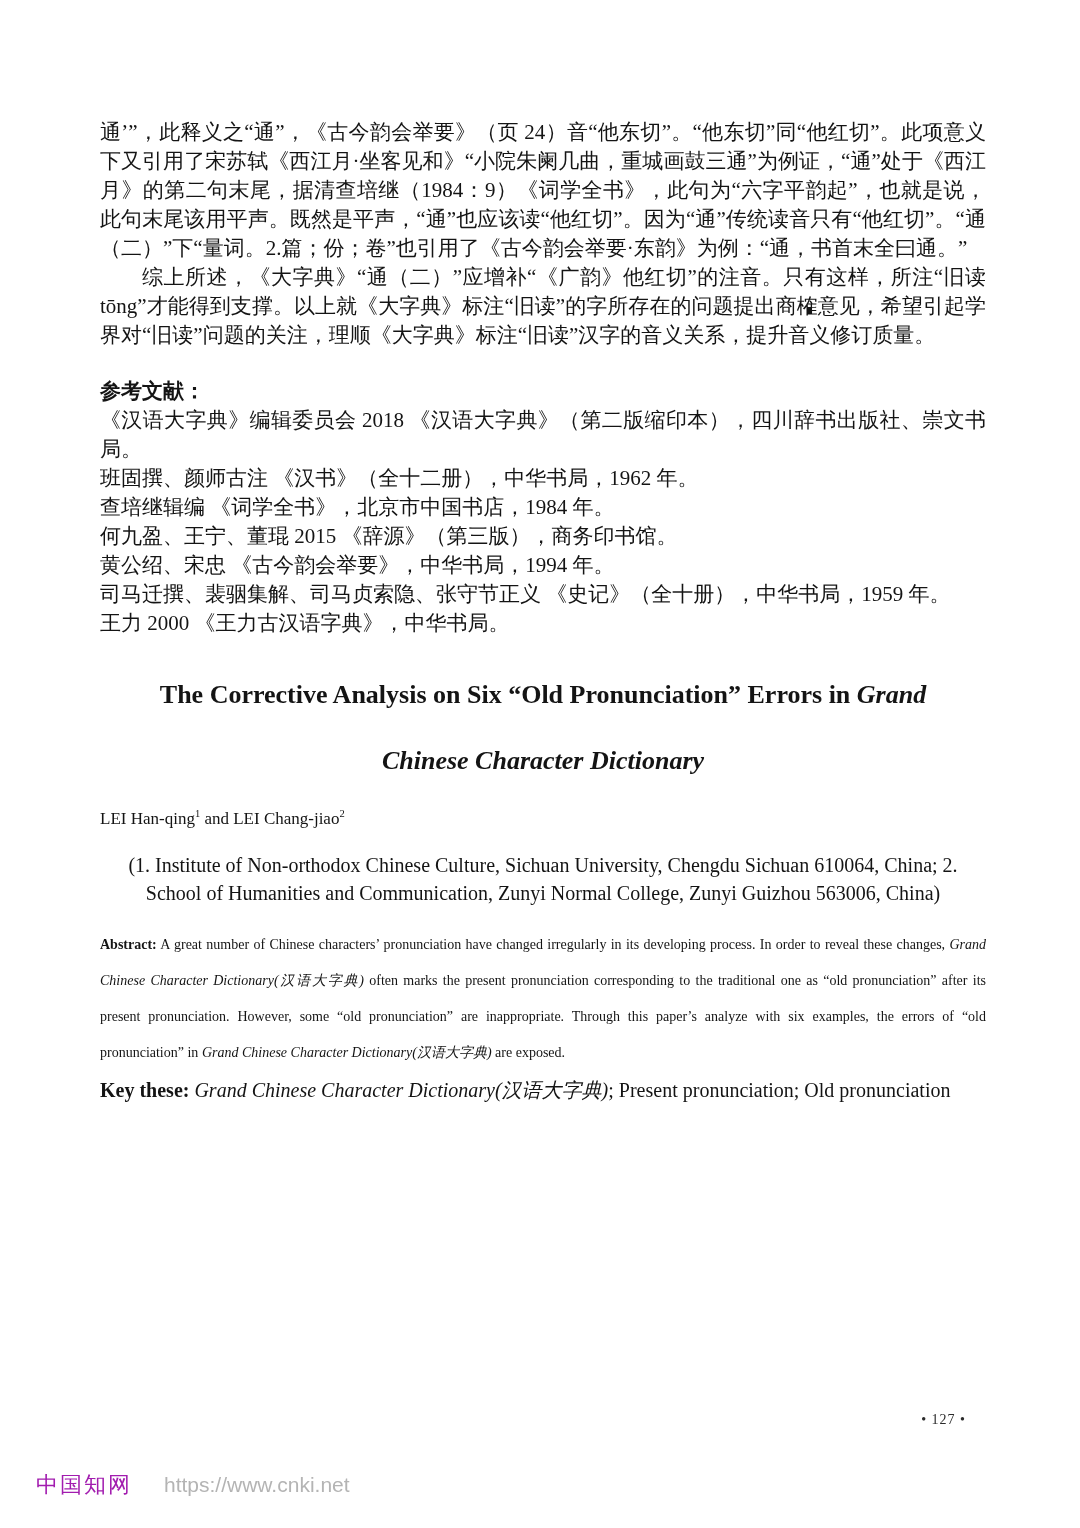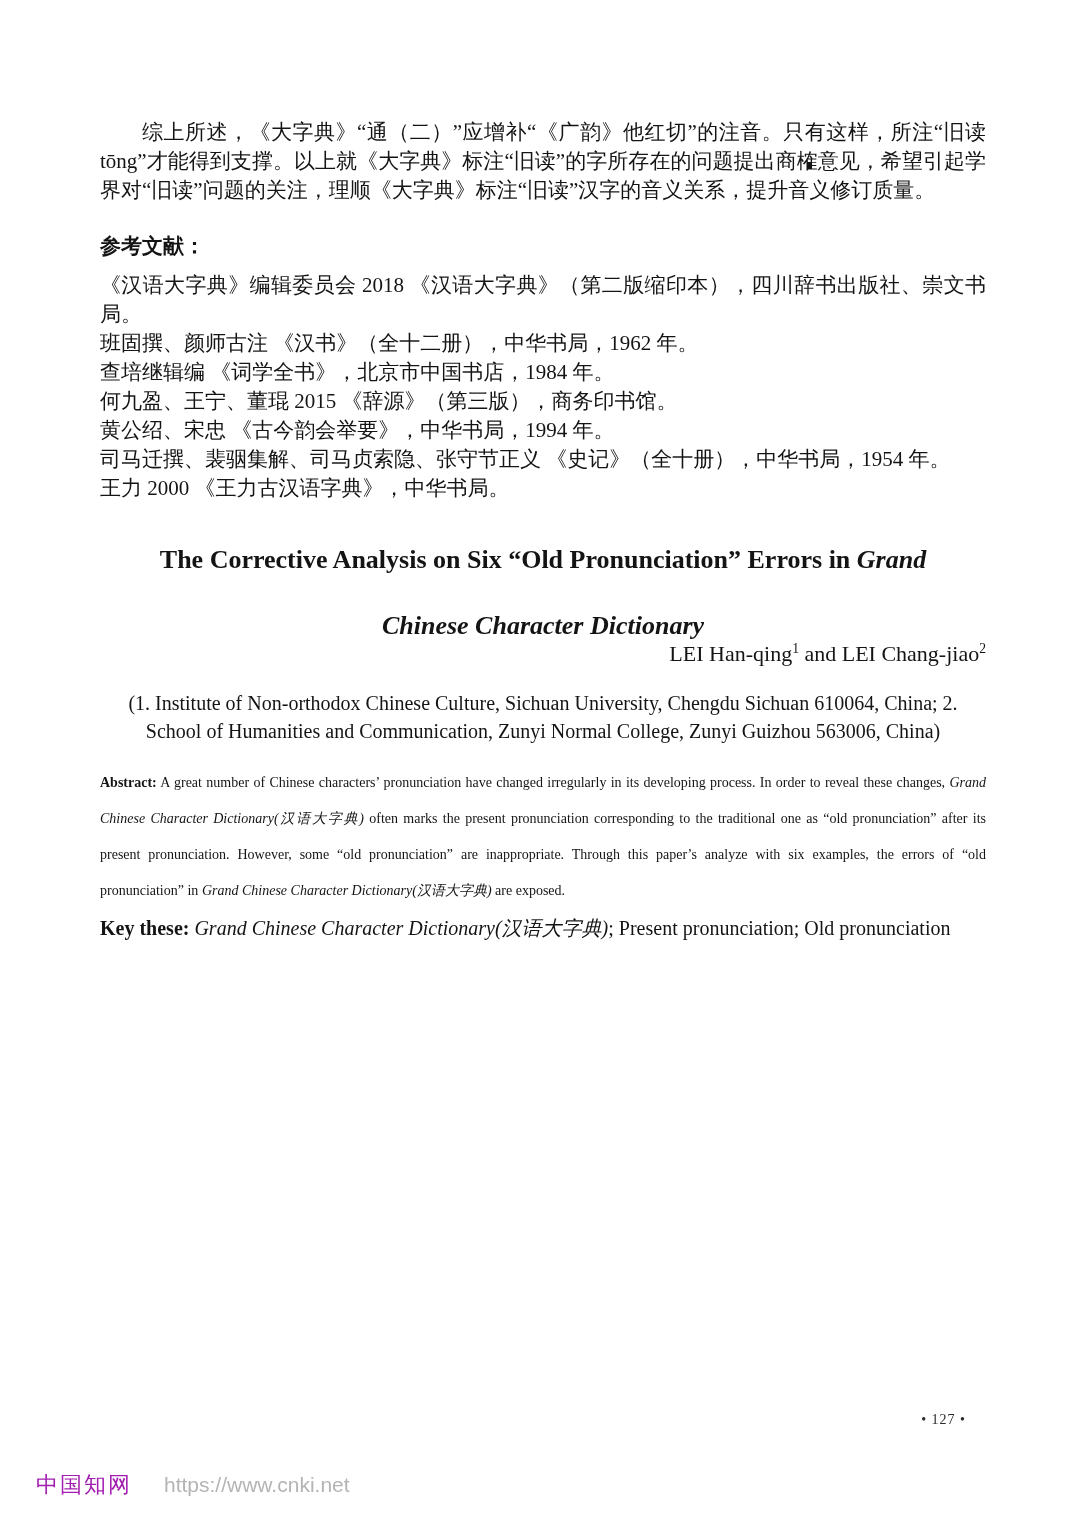--- a/index.html
+++ b/index.html
@@ -25,38 +25,39 @@
     text-align: justify;
     margin: 0;
   }
   .indent { text-indent: 2em; }
   .refs-heading {
     font-size: 21px;
     font-weight: bold;
     margin: 27px 0 0 0;
     line-height: 29px;
   }
-  .refs { margin-top: 10px; }
+  .refs { margin-top: 0; }
   .ref {
     font-size: 21px;
     line-height: 29px;
     text-align: justify;
   }
   .title {
     margin: 42px 0 0 0;
     text-align: center;
     font-size: 26px;
     font-weight: bold;
     line-height: 1.15;
   }
   .title-line { white-space: nowrap; }
   .title-line + .title-line { margin-top: 36px; }
   .authors {
-    text-align: right;
-    font-size: 22px;
+    margin-top: 33px;
+    text-align: left;
+    font-size: 17px;
   }
   .affiliation {
     margin-top: 22px;
     text-align: center;
     font-size: 20px;
     line-height: 28px;
   }
   .abstract {
     margin: 20px 0 0 0;
     font-size: 14px;
@@ -91,30 +92,31 @@
   }
   .wm-brand { font-size: 22px; letter-spacing: 2px; color: #a21caf; }
   .wm-url { font-size: 21px; margin-left: 32px; color: #b4b4b4; }
 </style>
 </head>
 <body>
 
 <div class="page">
   <main class="content">
 
+    <p class="zh">通’”，此释义之“通”，《古今韵会举要》（页 24）音“他东切”。“他东切”同“他红切”。此项意义下又引用了宋苏轼《西江月·坐客见和》“小院朱阑几曲，重城画鼓三通”为例证，“通”处于《西江月》的第二句末尾，据清查培继（1984：9）《词学全书》，此句为“六字平韵起”，也就是说，此句末尾该用平声。既然是平声，“通”也应该读“他红切”。因为“通”传统读音只有“他红切”。“通（二）”下“量词。2.篇；份；卷”也引用了《古今韵会举要·东韵》为例：“通，书首末全曰通。”</p>
     <p class="zh indent">综上所述，《大字典》“通（二）”应增补“《广韵》他红切”的注音。只有这样，所注“旧读 tōng”才能得到支撑。以上就《大字典》标注“旧读”的字所存在的问题提出商榷意见，希望引起学界对“旧读”问题的关注，理顺《大字典》标注“旧读”汉字的音义关系，提升音义修订质量。</p>
 
     <h3 class="refs-heading">参考文献：</h3>
     <div class="refs">
       <div class="ref">《汉语大字典》编辑委员会 2018 《汉语大字典》（第二版缩印本），四川辞书出版社、崇文书局。</div>
       <div class="ref">班固撰、颜师古注 《汉书》（全十二册），中华书局，1962 年。</div>
       <div class="ref">查培继辑编 《词学全书》，北京市中国书店，1984 年。</div>
       <div class="ref">何九盈、王宁、董琨 2015 《辞源》（第三版），商务印书馆。</div>
       <div class="ref">黄公绍、宋忠 《古今韵会举要》，中华书局，1994 年。</div>
-      <div class="ref">司马迁撰、裴骃集解、司马贞索隐、张守节正义 《史记》（全十册），中华书局，1954 年。</div>
+      <div class="ref">司马迁撰、裴骃集解、司马贞索隐、张守节正义 《史记》（全十册），中华书局，1959 年。</div>
       <div class="ref">王力 2000 《王力古汉语字典》，中华书局。</div>
     </div>
 
     <h1 class="title">
       <div class="title-line"><span class="bd">The Corrective Analysis on Six “Old Pronunciation” Errors in </span><span class="it bd">Grand</span></div>
       <div class="title-line"><span class="it bd">Chinese Character Dictionary</span></div>
     </h1>
 
     <div class="authors"><span>LEI Han-qing</span><sup>1</sup><span> and LEI Chang-jiao</span><sup>2</sup></div>
 

